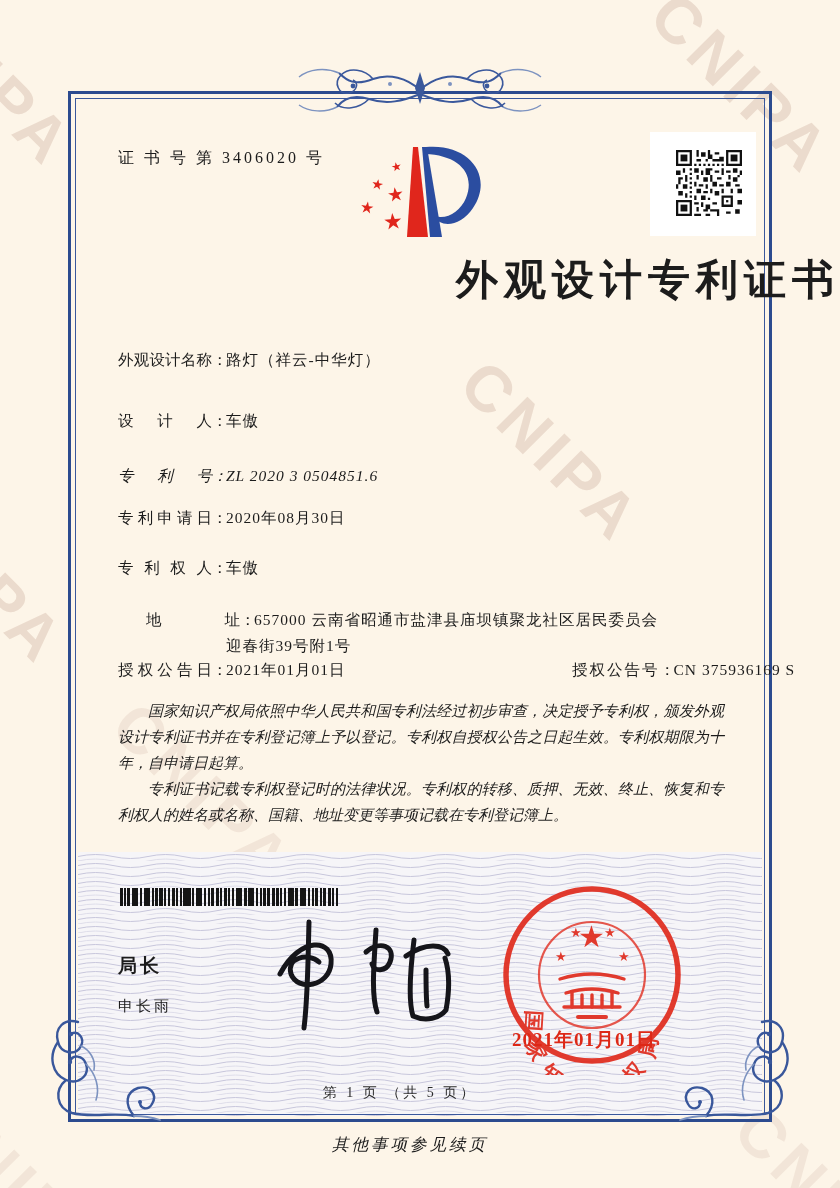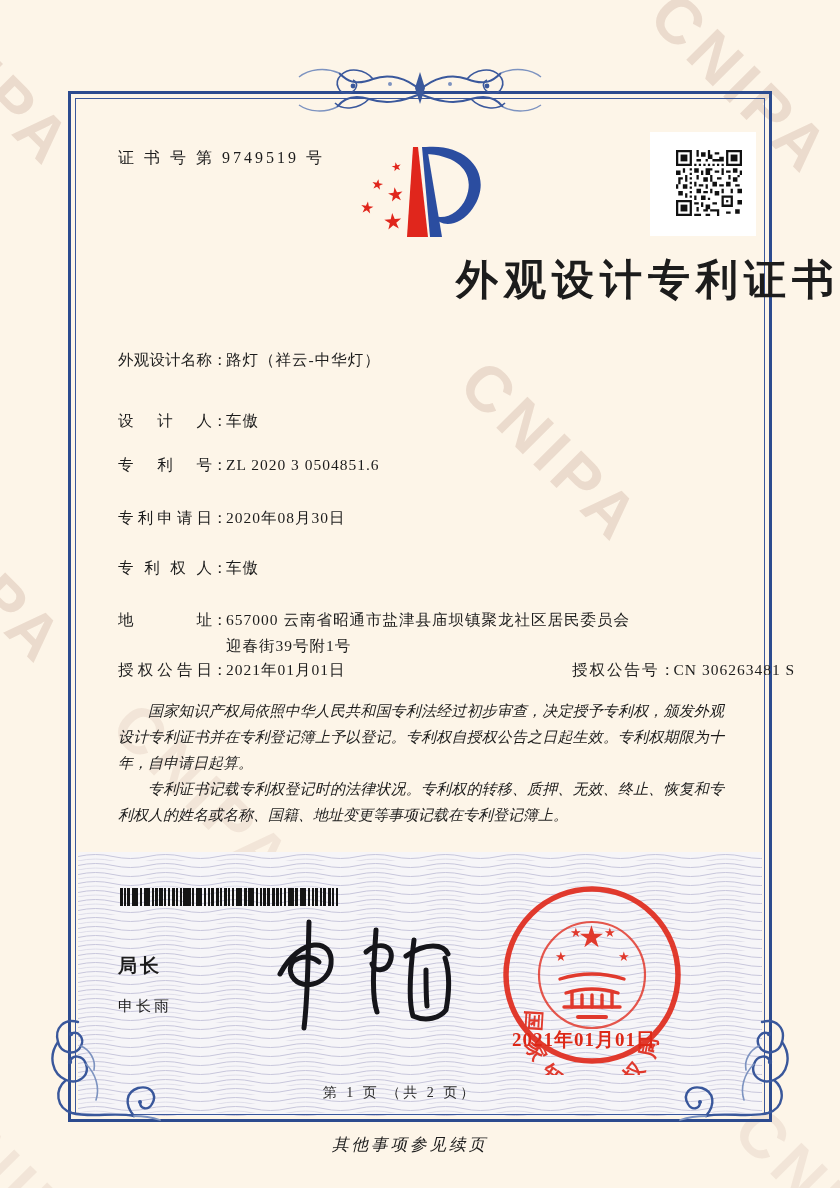--- a/index.html
+++ b/index.html
@@ -112,21 +112,21 @@
     <path d="M84,100 C74,88 76,76 88,72 C100,69 108,78 102,88 C98,95 90,93 90,86"></path>
     <path d="M84,100 C96,100 104,102 110,104" stroke="#7d93c0" stroke-width="1.8"></path>
     <path d="M31,30 C40,34 46,44 44,54" stroke="#7d93c0" stroke-width="1.6"></path>
     <path d="M36,48 C46,58 50,72 46,84" stroke="#7d93c0" stroke-width="1.6"></path>
     <circle cx="21" cy="18" r="2.2" fill="#39579b" stroke="none"></circle>
     <circle cx="20" cy="46" r="2.2" fill="#39579b" stroke="none"></circle>
     <circle cx="90" cy="86" r="2" fill="#39579b" stroke="none"></circle>
   </g>
 </svg>
 
-<div class="abs cert-no">证 书 号 第 9749519 号</div>
+<div class="abs cert-no">证 书 号 第 3406020 号</div>
 
 <div class="abs qr-patch"></div>
 <svg class="abs" style="left:676px;top:150px;" width="66" height="66" viewBox="0 0 29 29">
   <g fill="#111">
     <path d="M0,0h7v7h-7z M1,1v5h5v-5z" fill-rule="evenodd"></path>
       <rect x="2" y="2" width="3" height="3"></rect>
     <path d="M22,0h7v7h-7z M23,1v5h5v-5z" fill-rule="evenodd"></path>
       <rect x="24" y="2" width="3" height="3"></rect>
     <path d="M0,22h7v7h-7z M1,23v5h5v-5z" fill-rule="evenodd"></path>
       <rect x="2" y="24" width="3" height="3"></rect>
@@ -156,37 +156,37 @@
 </svg>
 
 <div class="abs title">外观设计专利证书</div>
 
 <div class="frow" style="top:350px;">
   <span class="flabel">外观设计名称</span><span class="fcolon">：</span><span class="fvalue">路灯（祥云-中华灯）</span>
 </div>
 <div class="frow" style="top:403px;margin-top:8px;">
   <span class="flabel">设计人</span><span class="fcolon">：</span><span class="fvalue">车傲</span>
 </div>
-<div class="frow" style="top:455px;">
+<div class="frow" style="top:466px;font-style:italic;">
   <span class="flabel">专利号</span><span class="fcolon">：</span><span class="fvalue">ZL 2020 3 0504851.6</span>
 </div>
 <div class="frow" style="top:508px;">
   <span class="flabel">专利申请日</span><span class="fcolon">：</span><span class="fvalue">2020年08月30日</span>
 </div>
 <div class="frow" style="top:558px;">
   <span class="flabel">专利权人</span><span class="fcolon">：</span><span class="fvalue">车傲</span>
 </div>
-<div class="frow" style="top:610px;">
+<div class="frow" style="top:610px;margin-left:28px;">
   <span class="flabel">地址</span><span class="fcolon">：</span><span class="fvalue">657000 云南省昭通市盐津县庙坝镇聚龙社区居民委员会</span>
 </div>
 <div class="fvalue2 abs">迎春街39号附1号</div>
 <div class="frow" style="top:660px;">
   <span class="flabel">授权公告日</span><span class="fcolon">：</span><span class="fvalue">2021年01月01日</span>
   <span class="grant-pair">
-    <span class="glabel">授权公告号</span><span class="fcolon">：</span><span class="fvalue">CN 306263481 S</span>
+    <span class="glabel">授权公告号</span><span class="fcolon">：</span><span class="fvalue">CN 375936169 S</span>
   </span>
 </div>
 
 <div class="abs paras">
   <p>国家知识产权局依照中华人民共和国专利法经过初步审查，决定授予专利权，颁发外观设计专利证书并在专利登记簿上予以登记。专利权自授权公告之日起生效。专利权期限为十年，自申请日起算。</p>
   <p>专利证书记载专利权登记时的法律状况。专利权的转移、质押、无效、终止、恢复和专利权人的姓名或名称、国籍、地址变更等事项记载在专利登记簿上。</p>
 </div>
 
 <div class="abs barcode"></div>
 
@@ -226,14 +226,14 @@
   </g>
   <defs>
     <path id="sealArc" d="M34,128 A66,66 0 1 0 154,128" fill="none"></path>
   </defs>
   <text font-size="21" font-weight="bold" fill="#e02c1e" letter-spacing="12" font-family="'Liberation Serif','DejaVu Serif',serif">
     <textPath href="#sealArc" startOffset="8">国家知识产权局</textPath>
   </text>
 </svg>
 <div class="abs seal-date">2021年01月01日</div>
 
-<div class="abs page-info">第 1 页 （共 2 页）</div>
+<div class="abs page-info">第 1 页 （共 5 页）</div>
 <div class="abs continuation">其他事项参见续页</div>
 
 </body></html>

